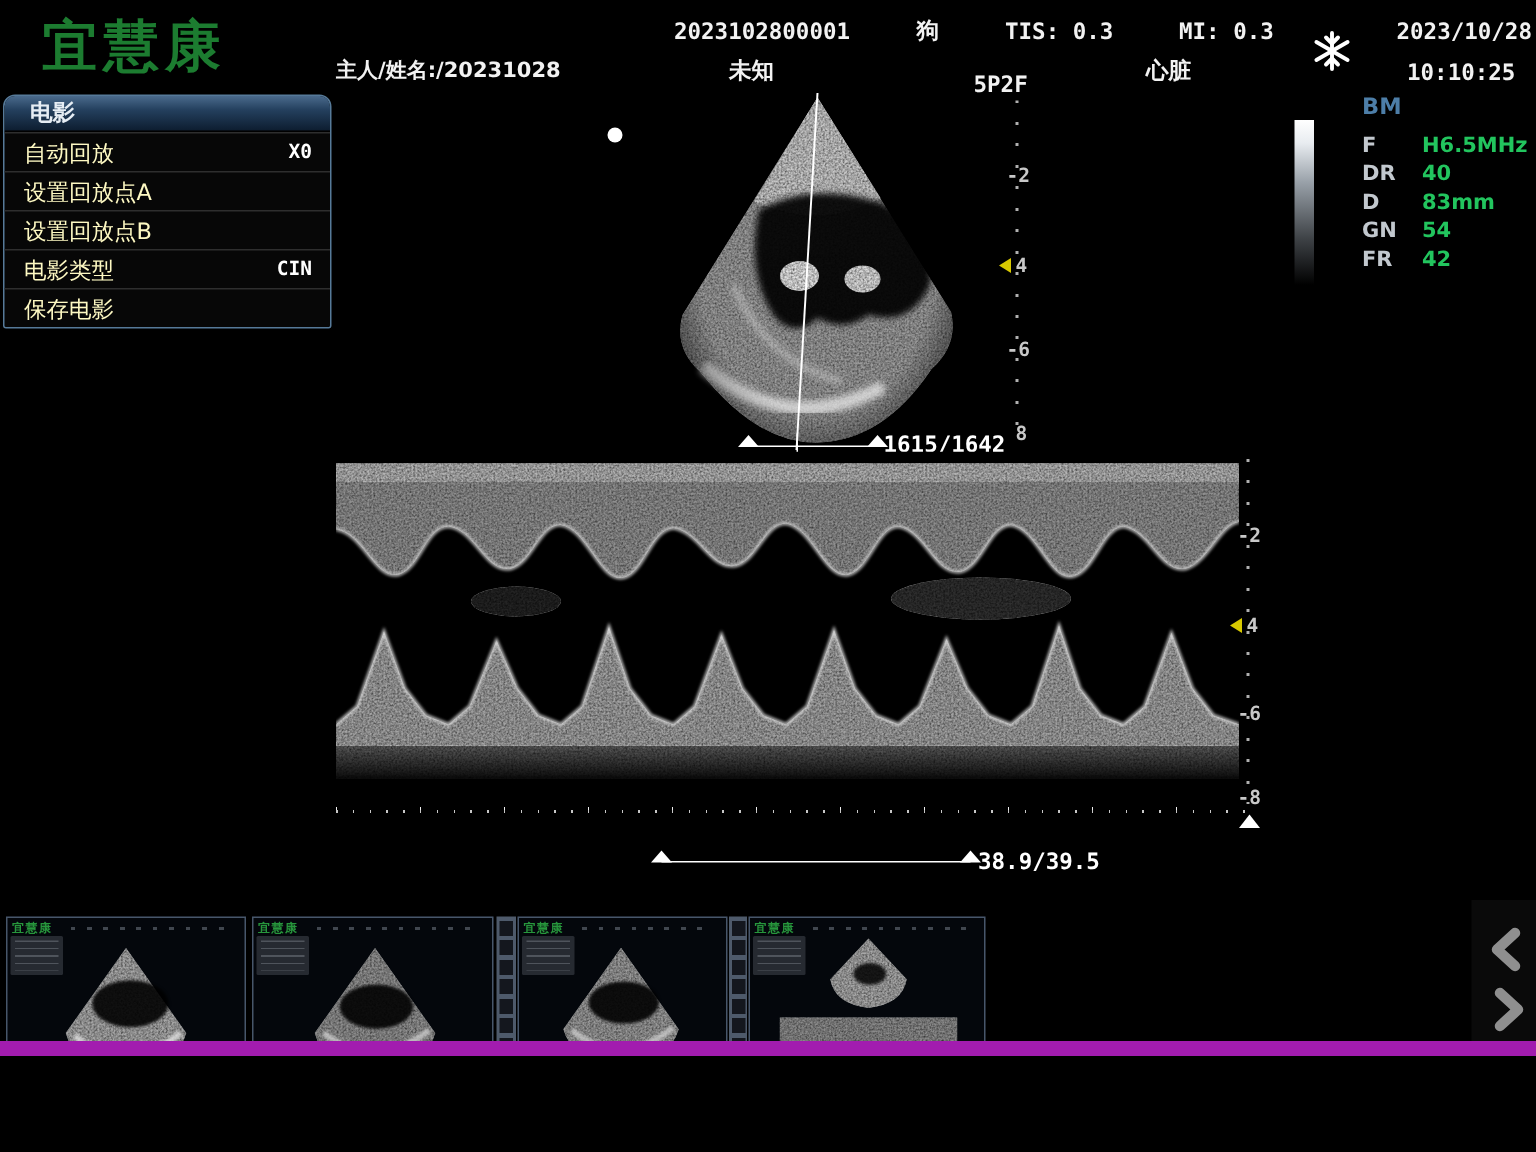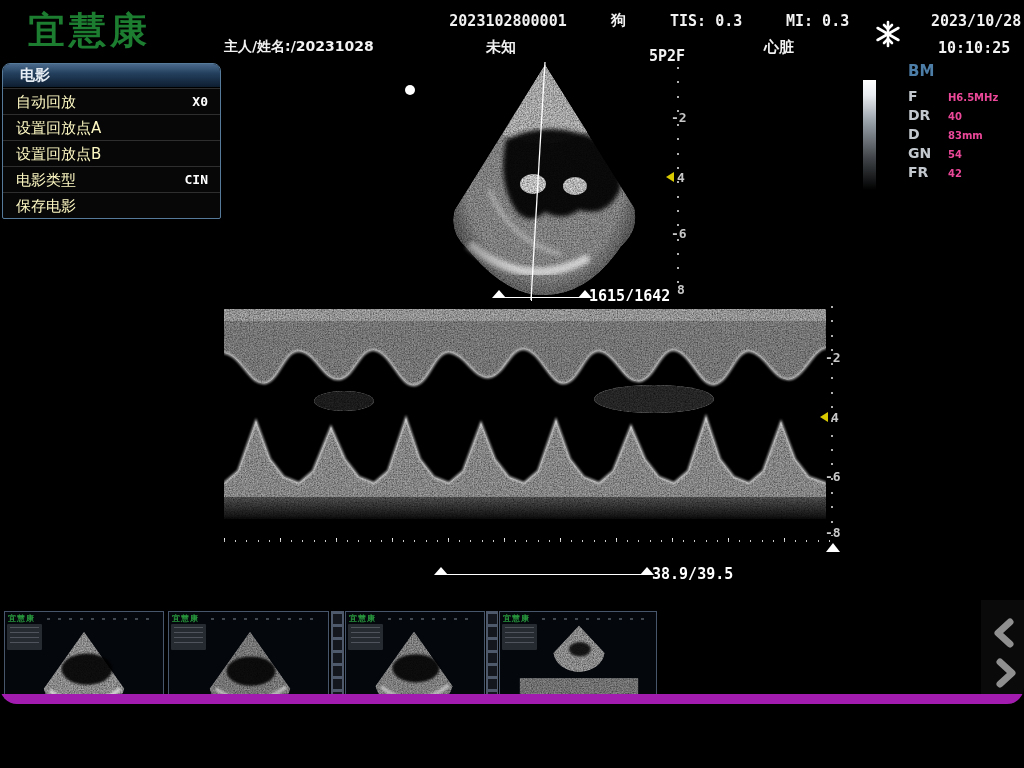--- a/index.html
+++ b/index.html
@@ -1,17 +1,17 @@
 <!DOCTYPE html>
 <html><head>
 <meta charset="utf-8">
 <style>
   html,body{margin:0;padding:0;background:#000;}
   .screen{position:relative;width:1024px;height:704px;background:#000;overflow:hidden;
-          font-family:"DejaVu Sans",sans-serif;border-radius:17px;}
+          font-family:"DejaVu Sans",sans-serif;}
   .abs{position:absolute;}
   .tb{position:absolute;color:#f2f2f2;font-weight:bold;font-size:15px;white-space:nowrap;}
   .mono{font-family:"DejaVu Sans Mono",monospace;}
   .logo{position:absolute;left:28px;top:6px;font-size:37px;font-weight:bold;color:#1c7c30;letter-spacing:4px;}
 
   
   .menu{position:absolute;left:2px;top:63px;width:219px;background:#070707;
         border:1px solid #56ournal7a99;border:1px solid #567a99;border-radius:8px 8px 2px 2px;box-sizing:border-box;}
   .menu-header{height:23px;line-height:23px;padding-left:17px;color:#e6edf4;font-size:15px;font-weight:bold;
         background:linear-gradient(180deg,#4a6a8c 0%,#24405e 40%,#0d1d30 100%);
@@ -21,21 +21,21 @@
   .menu-item .val{position:absolute;right:12px;top:0;color:#fff;font-weight:bold;font-size:13px;
         font-family:"DejaVu Sans Mono",monospace;}
 
   
   .graybar{position:absolute;left:863px;top:80px;width:13px;height:110px;
         background:linear-gradient(180deg,#ffffff 0%,#e8ecf0 14%,#98a0a8 38%,#3e4246 72%,#000 100%);}
   .bm{position:absolute;left:908px;top:62px;color:#4d7ea8;font-weight:bold;font-size:15px;}
   .params{position:absolute;left:908px;top:86px;}
   .prow{height:19px;}
   .plabel{display:inline-block;width:40px;color:#c2c8ce;font-weight:bold;font-size:14px;}
-  .pval{color:#ec4899;font-weight:bold;font-size:10px;}
+  .pval{color:#22c55e;font-weight:bold;font-size:14px;}
 
   
   .dotcol{position:absolute;width:2px;background:repeating-linear-gradient(180deg,#b0b0b0 0 2px,transparent 2px 14.3px);}
   .rlabel{position:absolute;color:#c8c8c8;font-family:"DejaVu Sans Mono",monospace;font-size:13px;font-weight:bold;}
   .tri-up{position:absolute;width:0;height:0;border-left:7px solid transparent;border-right:7px solid transparent;border-bottom:8px solid #fff;}
   .tri-yellow{position:absolute;width:0;height:0;border-top:5px solid transparent;border-bottom:5px solid transparent;border-right:8px solid #d8c900;}
   .wline{position:absolute;background:#fff;}
   .counter{position:absolute;color:#fff;font-family:"DejaVu Sans Mono",monospace;font-size:15px;font-weight:bold;white-space:nowrap;}
   .ticks-minor{position:absolute;left:224px;top:540px;width:608px;height:2px;
         background:repeating-linear-gradient(90deg,#c8c8c8 0 1px,transparent 1px 11.2px);}

